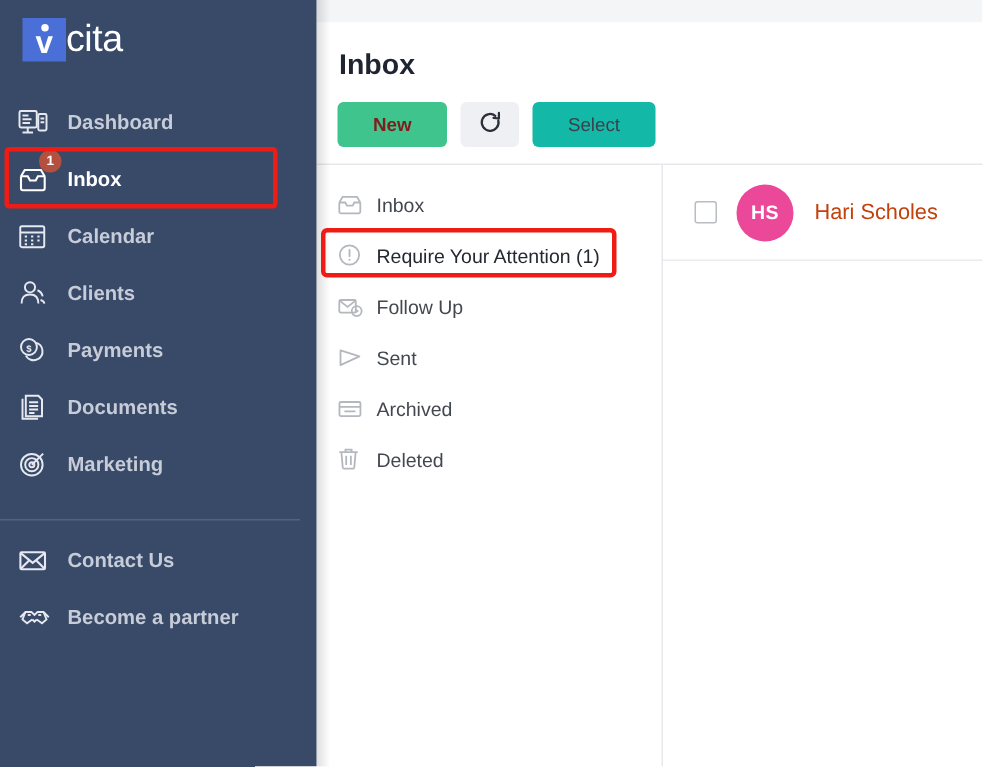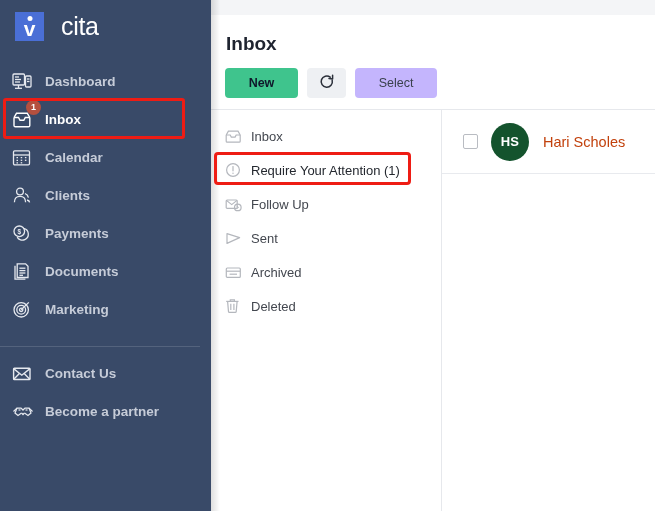--- a/index.html
+++ b/index.html
@@ -41,21 +41,21 @@
     margin-top: 3px;
   }
   .brand-mark .vdot {
     position: absolute; top: 4px; left: 50%;
     transform: translateX(-50%);
     width: 5px; height: 5px; border-radius: 50%;
     background: #ffffff;
   }
   .brand-text {
     color: #ffffff; font-size: 25px; letter-spacing: -0.3px;
-    margin-left: 17px; font-weight: 400;
+    margin-left: 0; font-weight: 400;
   }
 
   .nav-group { position: absolute; left: 0; width: 171px; }
   .nav-group.primary { top: 62px; }
   .nav-group.secondary { top: 354px; }
 
   .nav-item {
     display: flex; align-items: center;
     height: 38px; padding-left: 12px;
     color: #c6ccd8; font-size: 13.5px; font-weight: 600;
@@ -114,27 +114,27 @@
   .btn-row {
     position: absolute; left: 14px; top: 53px;
     display: flex; align-items: center; gap: 9px;
   }
   .btn {
     height: 30px; border-radius: 4px; border: none;
     font-size: 12.5px; font-family: "Liberation Sans", sans-serif;
     cursor: pointer; display: flex; align-items: center; justify-content: center;
   }
   .btn-new {
-    width: 73px; background: #3fc48d; color: #0f172a; font-weight: 600;
+    width: 73px; background: #3fc48d; color: #7f1d1d; font-weight: 600;
   }
   .btn-icon {
     width: 39px; background: #eef0f3; color: #2b303a;
   }
   .btn-select {
-    width: 82px; background: #c4b5fd; color: #3a414d;
+    width: 82px; background: #14b8a6; color: #3a414d;
   }
   .header-rule {
     position: absolute; left: 211px; top: 109px;
     width: 444px; height: 1px; background: #e6e8ec;
   }
 
   
   .folder-pane {
     position: absolute; left: 211px; top: 110px;
     width: 231px; height: 401px;
@@ -186,21 +186,21 @@
     cursor: pointer;
   }
   .conv-check {
     width: 15px; height: 15px;
     border: 1.6px solid #b9bcc2;
     border-radius: 2px; background: #fff;
     flex: 0 0 15px; cursor: pointer;
   }
   .conv-avatar {
     width: 38px; height: 38px; border-radius: 50%;
-    background: #14532d; color: #ffffff;
+    background: #ec4899; color: #ffffff;
     display: flex; align-items: center; justify-content: center;
     font-size: 13px; font-weight: 700; letter-spacing: 0.3px;
     margin-left: 13px; flex: 0 0 38px;
   }
   .conv-name {
     margin-left: 14px; font-size: 14.5px;
     font-weight: 400; color: #c2410c; white-space: nowrap;
   }
 </style>
 </head>

